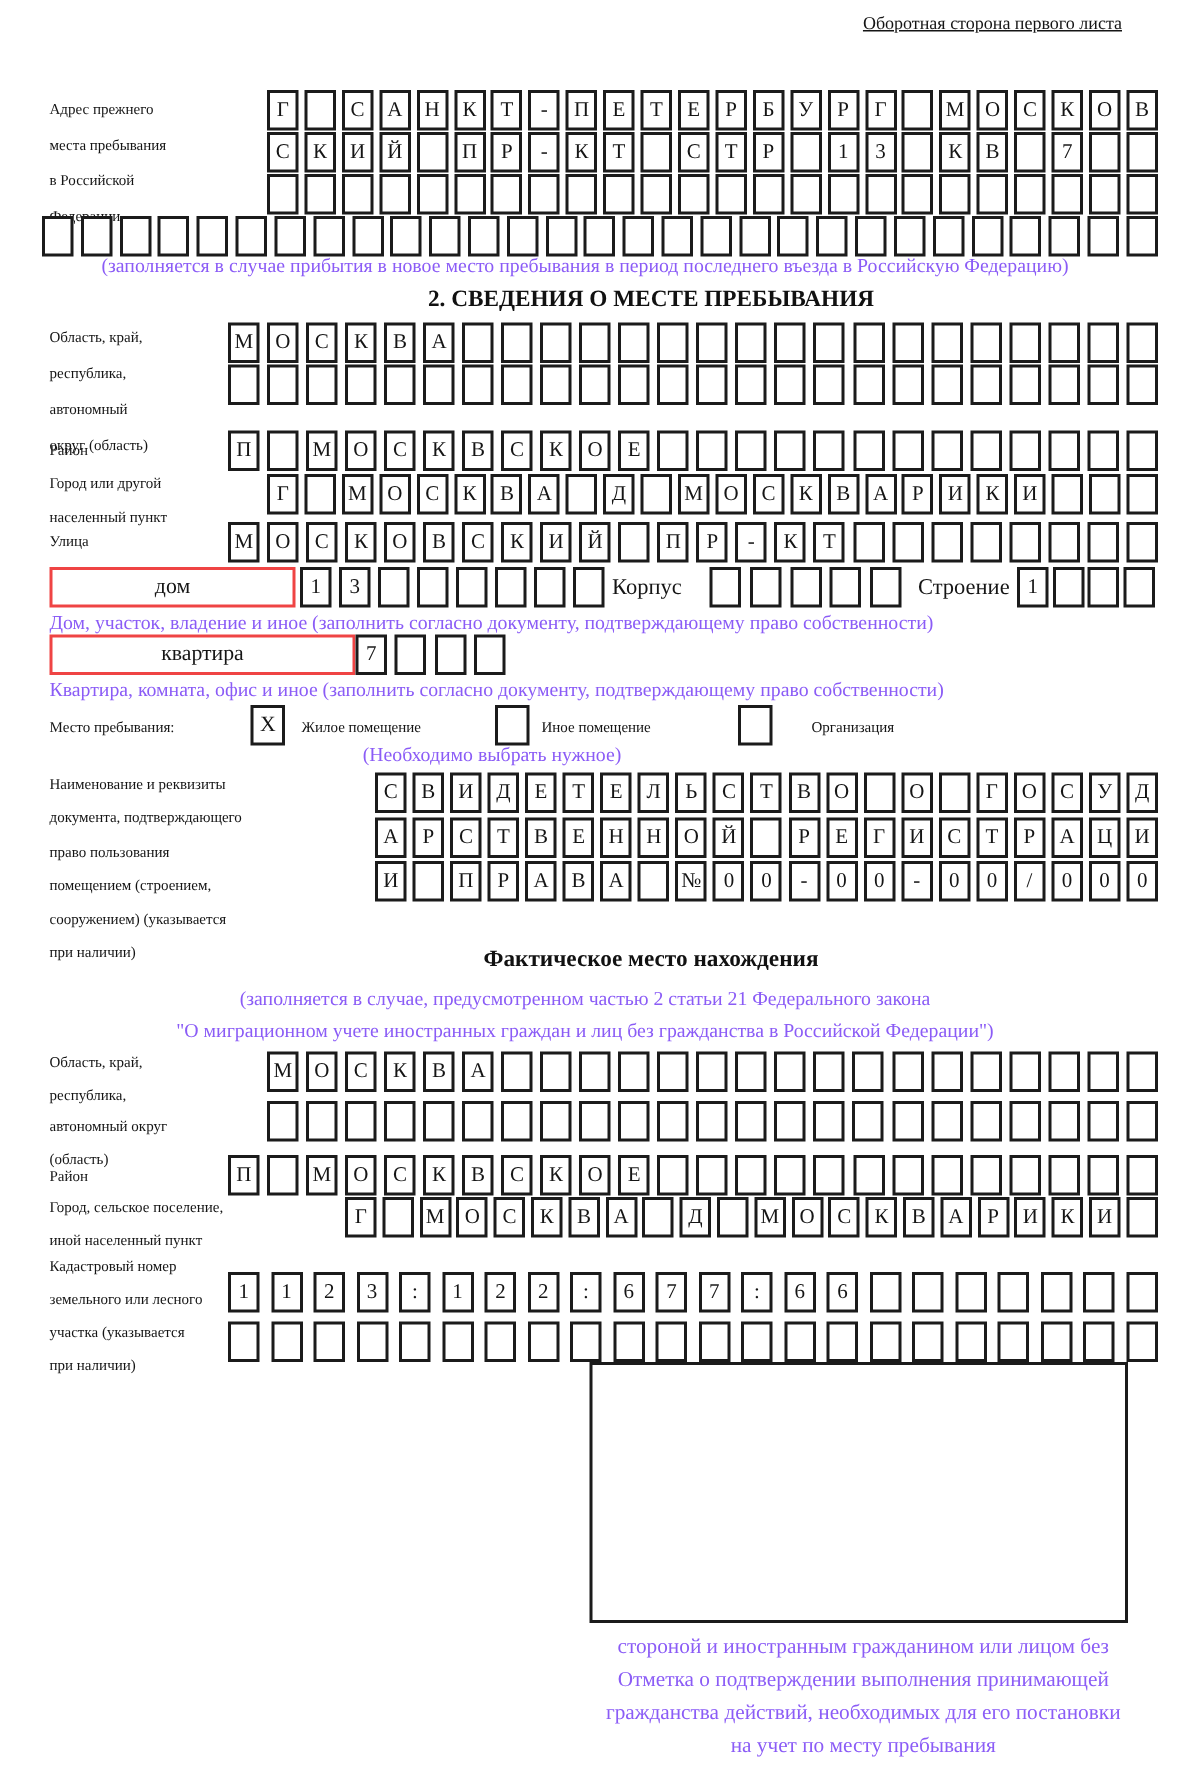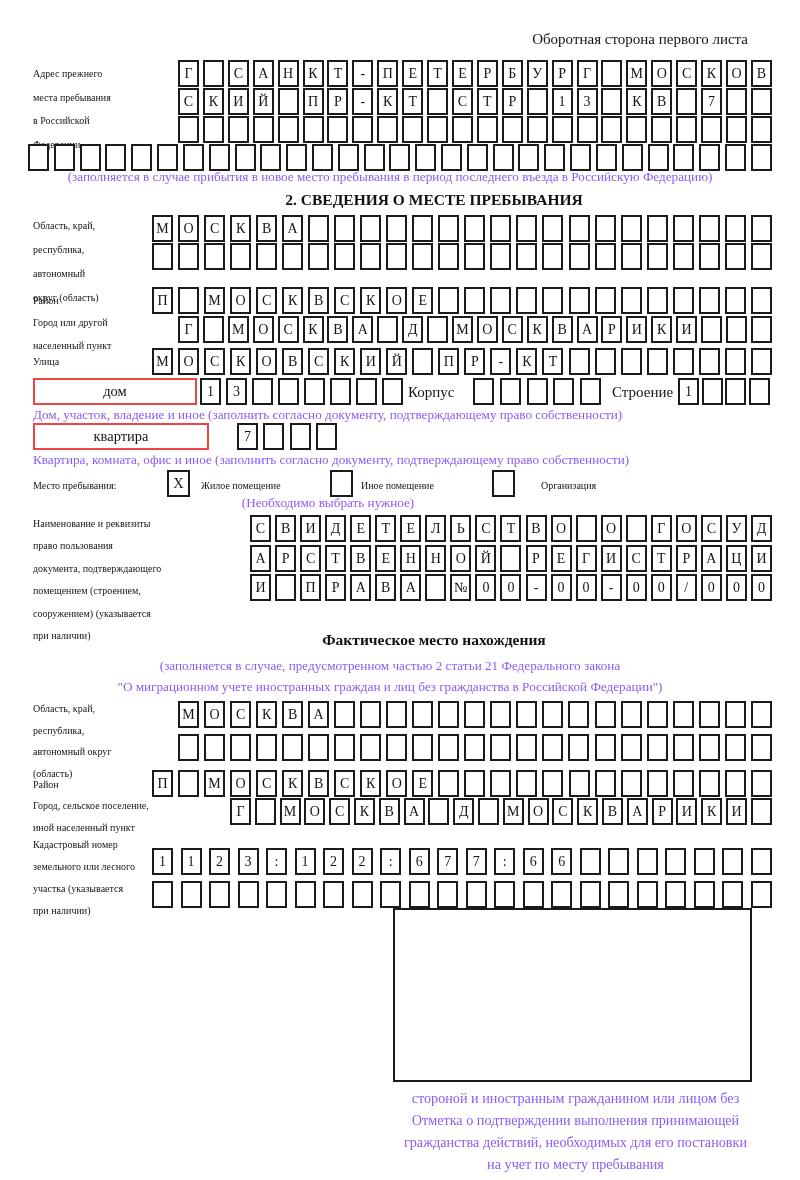--- a/index.html
+++ b/index.html
@@ -25,21 +25,21 @@
   .chk{
     position:absolute;box-sizing:border-box;border:2px solid #1b1b1b;width:23px;height:27px;
     text-align:center;font-size:14.5px;line-height:23px;background:#fff;
   }
   .center{text-align:center;}
   .stampbox{position:absolute;border:2px solid #1b1b1b;background:#fff;box-sizing:border-box;}
 </style>
 </head>
 <body>
 
-<div class="abs lbl" style="top:28px;right:52px;font-size:15px;">Оборотная сторона первого листа</div>
+<div class="abs lbl" style="top:4px;right:52px;font-size:12px;text-decoration:underline;">Оборотная сторона первого листа</div>
 
 <div class="abs lbl" style="left:33px;top:62px;">
     <div>Адрес прежнего</div>
     <div>места пребывания</div>
     <div>в Российской</div>
     <div>Федерации</div>
   </div>
 <div class="boxrow" style="left:178px;top:60px;width:594px;">
     <span class="cell">Г</span>
     <span class="cell"></span>
@@ -320,42 +320,42 @@
   </div>
 <div class="abs lbl" style="left:612px;top:381px;font-size:15px;">Строение</div>
 <div class="boxrow" style="left:678px;top:378px;width:92px;">
     <span class="cell">1</span>
     <span class="cell"></span>
     <span class="cell"></span>
     <span class="cell"></span>
   </div>
 <div class="abs note" style="left:33px;top:407px;">Дом, участок, владение и иное (заполнить согласно документу, подтверждающему право собственности)</div>
 
-<div class="widebox" style="left:33px;top:423px;width:176px;">квартира</div>
+<div class="widebox" style="left:33px;top:423px;width:204px;">квартира</div>
 <div class="boxrow" style="left:237px;top:423px;width:100px;">
     <span class="cell">7</span>
     <span class="cell"></span>
     <span class="cell"></span>
     <span class="cell"></span>
   </div>
 <div class="abs note" style="left:33px;top:452px;">Квартира, комната, офис и иное (заполнить согласно документу, подтверждающему право собственности)</div>
 
 <div class="abs lbl" style="left:33px;top:474px;">Место пребывания:</div>
 <div class="chk" style="left:167px;top:470px;">X</div>
 <div class="abs lbl" style="left:201px;top:474px;">Жилое помещение</div>
 <div class="chk" style="left:330px;top:470px;"></div>
 <div class="abs lbl" style="left:361px;top:474px;">Иное помещение</div>
 <div class="chk" style="left:492px;top:470px;"></div>
 <div class="abs lbl" style="left:541px;top:474px;">Организация</div>
 <div class="abs note center" style="left:168px;top:495px;width:320px;">(Необходимо выбрать нужное)</div>
 
 <div class="abs lbl" style="left:33px;top:513px;line-height:22.4px;">
     <div>Наименование и реквизиты</div>
+    <div>документа, подтверждающего</div>
     <div>право пользования</div>
-    <div>документа, подтверждающего</div>
     <div>помещением (строением,</div>
     <div>сооружением) (указывается</div>
     <div>при наличии)</div>
   </div>
 <div class="boxrow" style="left:250px;top:515px;width:522px;">
     <span class="cell">С</span>
     <span class="cell">В</span>
     <span class="cell">И</span>
     <span class="cell">Д</span>
     <span class="cell">Е</span>

